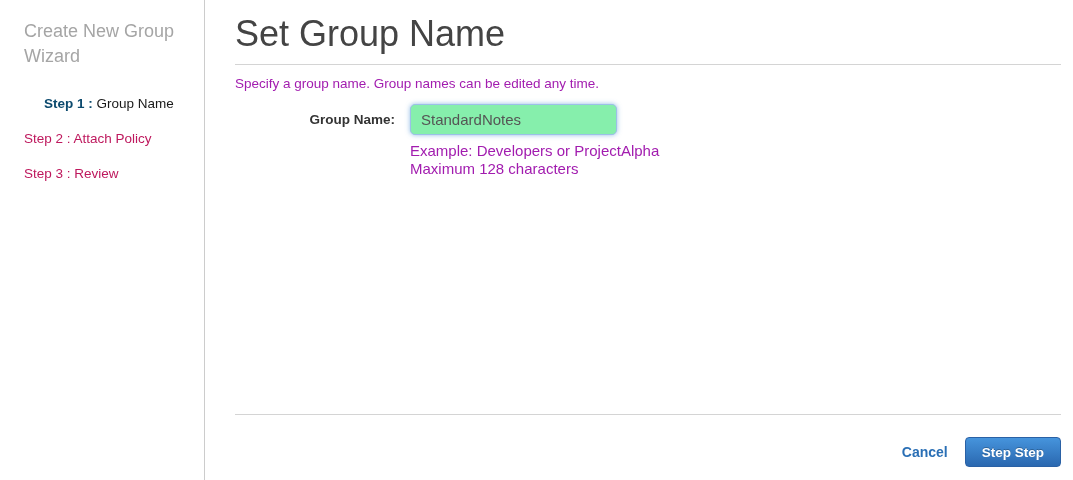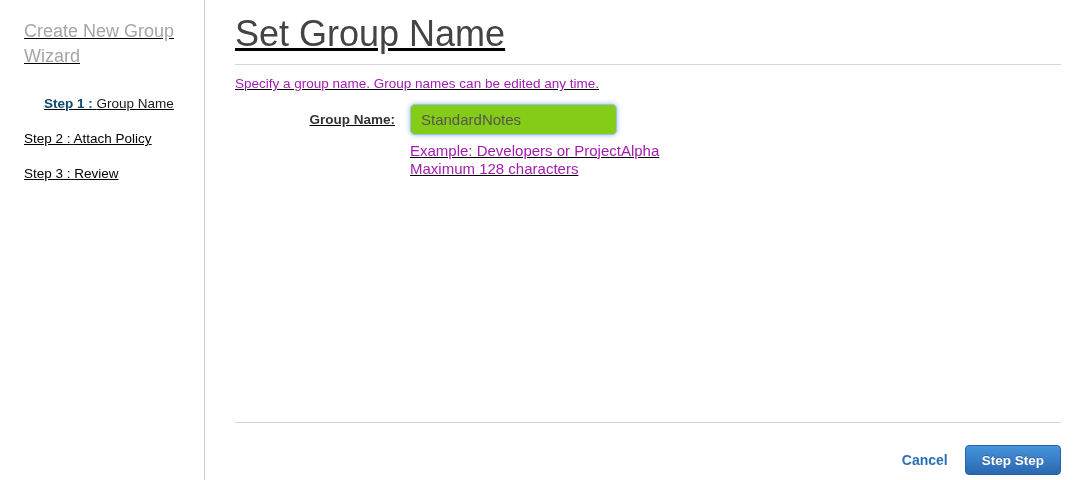--- a/index.html
+++ b/index.html
@@ -3,38 +3,38 @@
 <meta charset="utf-8">
 <style>
   * { box-sizing: border-box; }
   html, body { margin: 0; padding: 0; }
   body {
     width: 1073px; height: 480px;
     background: #ffffff;
     font-family: "Liberation Sans", sans-serif;
     overflow: hidden;
   }
-  .page { display: flex; width: 1073px; height: 480px; text-decoration: underline; }
+  .page { display: flex; width: 1073px; height: 480px; }
 
   
   .sidebar {
     width: 205px; flex-shrink: 0;
     border-right: 1px solid #cccccc;
     padding: 19px 10px 0 24px;
   }
   .sidebar-title {
     margin: 0;
     font-size: 18px; line-height: 25px;
     font-weight: 400;
     color: #a5a5a5;
   }
   .steps { list-style: none; margin: 27px 0 0; padding: 0; }
   .step {
     font-size: 13.5px;
-    color: #000000;
+    color: #be185d;
     margin-bottom: 20px;
     cursor: default;
   }
   .step.active { color: #1a1a1a; }
   .step.active .step-prefix { font-weight: bold; color: #0c4a6e; margin-left: 20px; }
 
   
   .main {
     flex: 1;
     position: relative;
@@ -71,31 +71,31 @@
   .group-name-input {
     width: 207px; height: 31px;
     padding: 1px 10px;
     font-family: "Liberation Sans", sans-serif;
     font-size: 15px;
     color: #555555;
     border: 1px solid #9cc0e7;
     border-radius: 5px;
     outline: none;
     box-shadow: 0 0 5px rgba(110, 165, 220, 0.75);
-    background: #84cc16;
+    background: #86efac;
   }
   .hint {
     font-size: 15px;
     color: #a21caf;
     line-height: 18px;
   }
   .hint-first { margin-top: 7px; }
 
   
-  .footer { position: absolute; left: 30px; right: 12px; bottom: 0; }
+  .footer { position: absolute; left: 30px; right: 12px; bottom: 8px; }
   .footer-actions {
     display: flex;
     justify-content: flex-end;
     align-items: center;
     gap: 17px;
     padding: 22px 0 5px;
   }
   .cancel-link {
     font-size: 14px;
     font-weight: bold;

